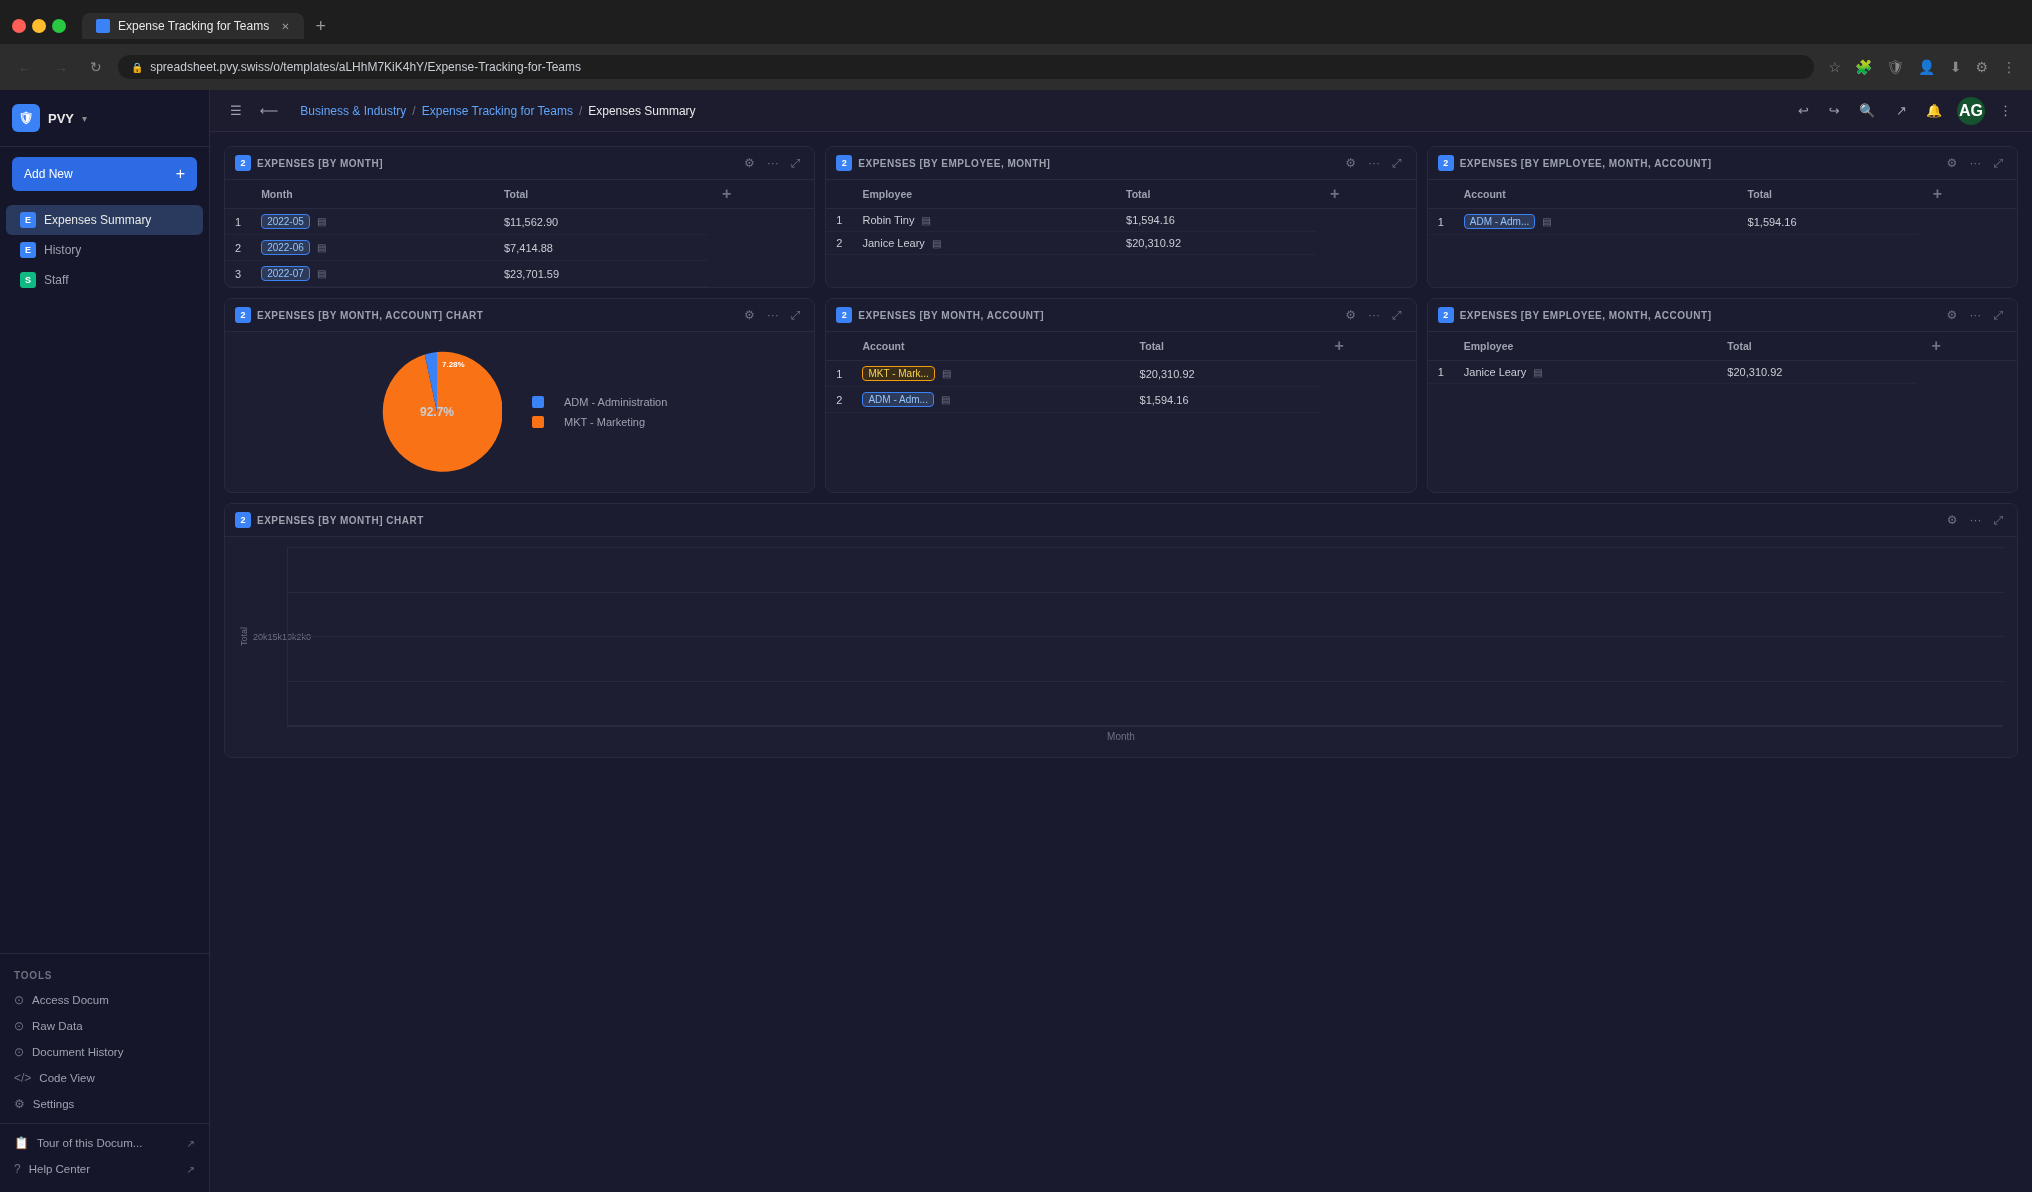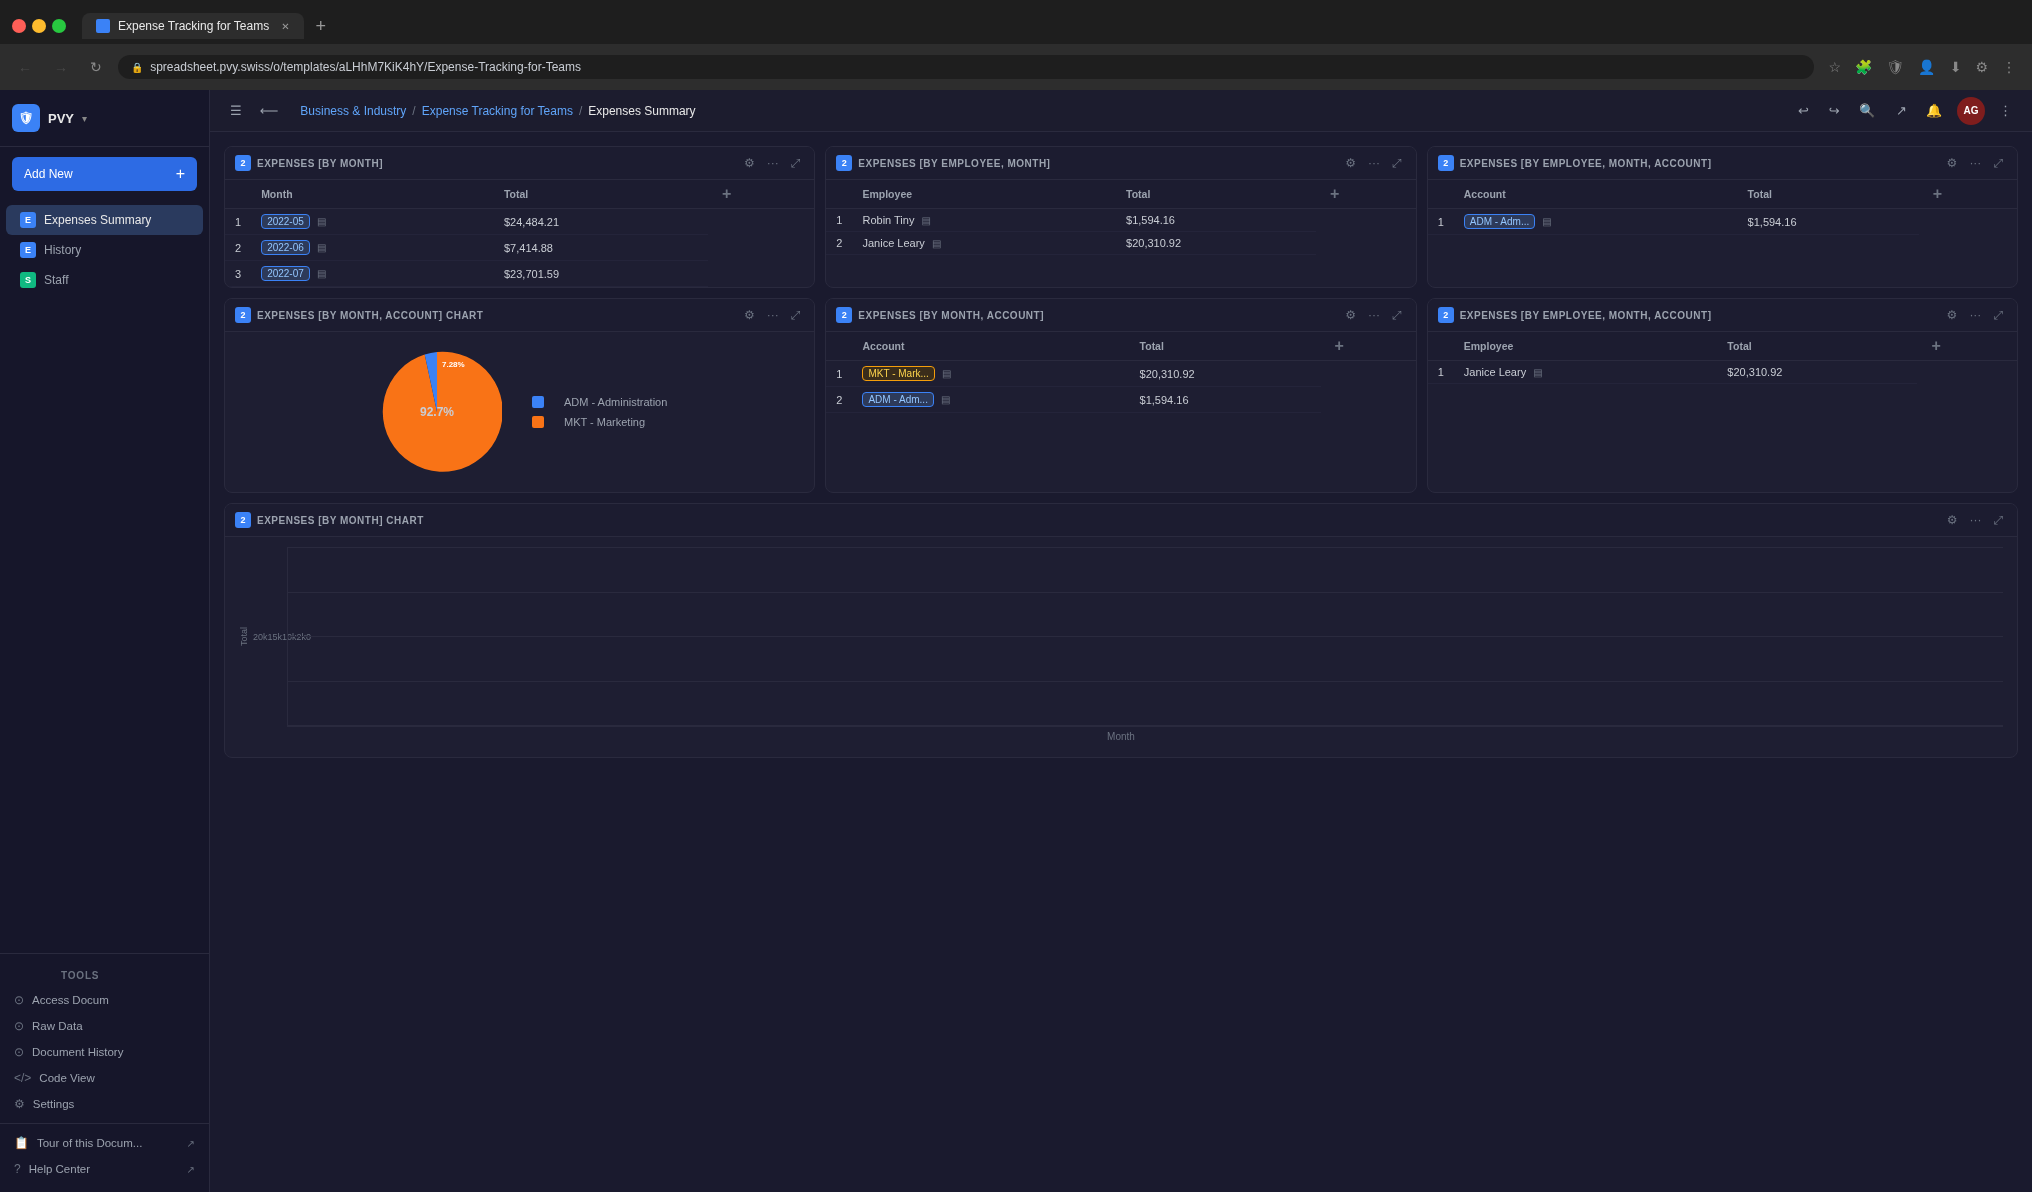--- a/index.html
+++ b/index.html
@@ -97,26 +97,26 @@
       align-items: center;
     }
     .addr-btn {
       color: #888;
       font-size: 14px;
       cursor: pointer;
       padding: 4px;
     }
     .avatar-circle {
       width: 28px; height: 28px;
-      background: #7f1d1d;
+      background: #14532d;
       border-radius: 50%;
       display: flex;
       align-items: center;
       justify-content: center;
-      font-size: 10px;
+      font-size: 16px;
       font-weight: bold;
       color: white;
     }
 
     
     .app {
       display: flex;
       height: calc(1192px - 90px);
       background: #1c1c2e;
     }
@@ -214,21 +214,20 @@
       border-top: 1px solid #2a2a3e;
       padding: 10px 0;
     }
     .tools-label {
       padding: 6px 14px;
       font-size: 10px;
       text-transform: uppercase;
       letter-spacing: 0.8px;
       color: #6b7280;
       font-weight: 600;
-      margin-left: 47px;
     }
     .tool-item {
       display: flex;
       align-items: center;
       gap: 8px;
       padding: 6px 14px;
       cursor: pointer;
       color: #9ca3af;
       font-size: 11.5px;
     }
@@ -668,21 +667,21 @@
                 <th><span class="add-row">+</span></th>
               </tr>
             </thead>
             <tbody>
               <tr>
                 <td class="row-num">1</td>
                 <td>
                   <span class="row-badge">2022-05</span>
                   <span class="expand-icon">▤</span>
                 </td>
-                <td>$24,484.21</td>
+                <td>$11,562.90</td>
               </tr>
               <tr>
                 <td class="row-num">2</td>
                 <td>
                   <span class="row-badge">2022-06</span>
                   <span class="expand-icon">▤</span>
                 </td>
                 <td>$7,414.88</td>
               </tr>
               <tr>

